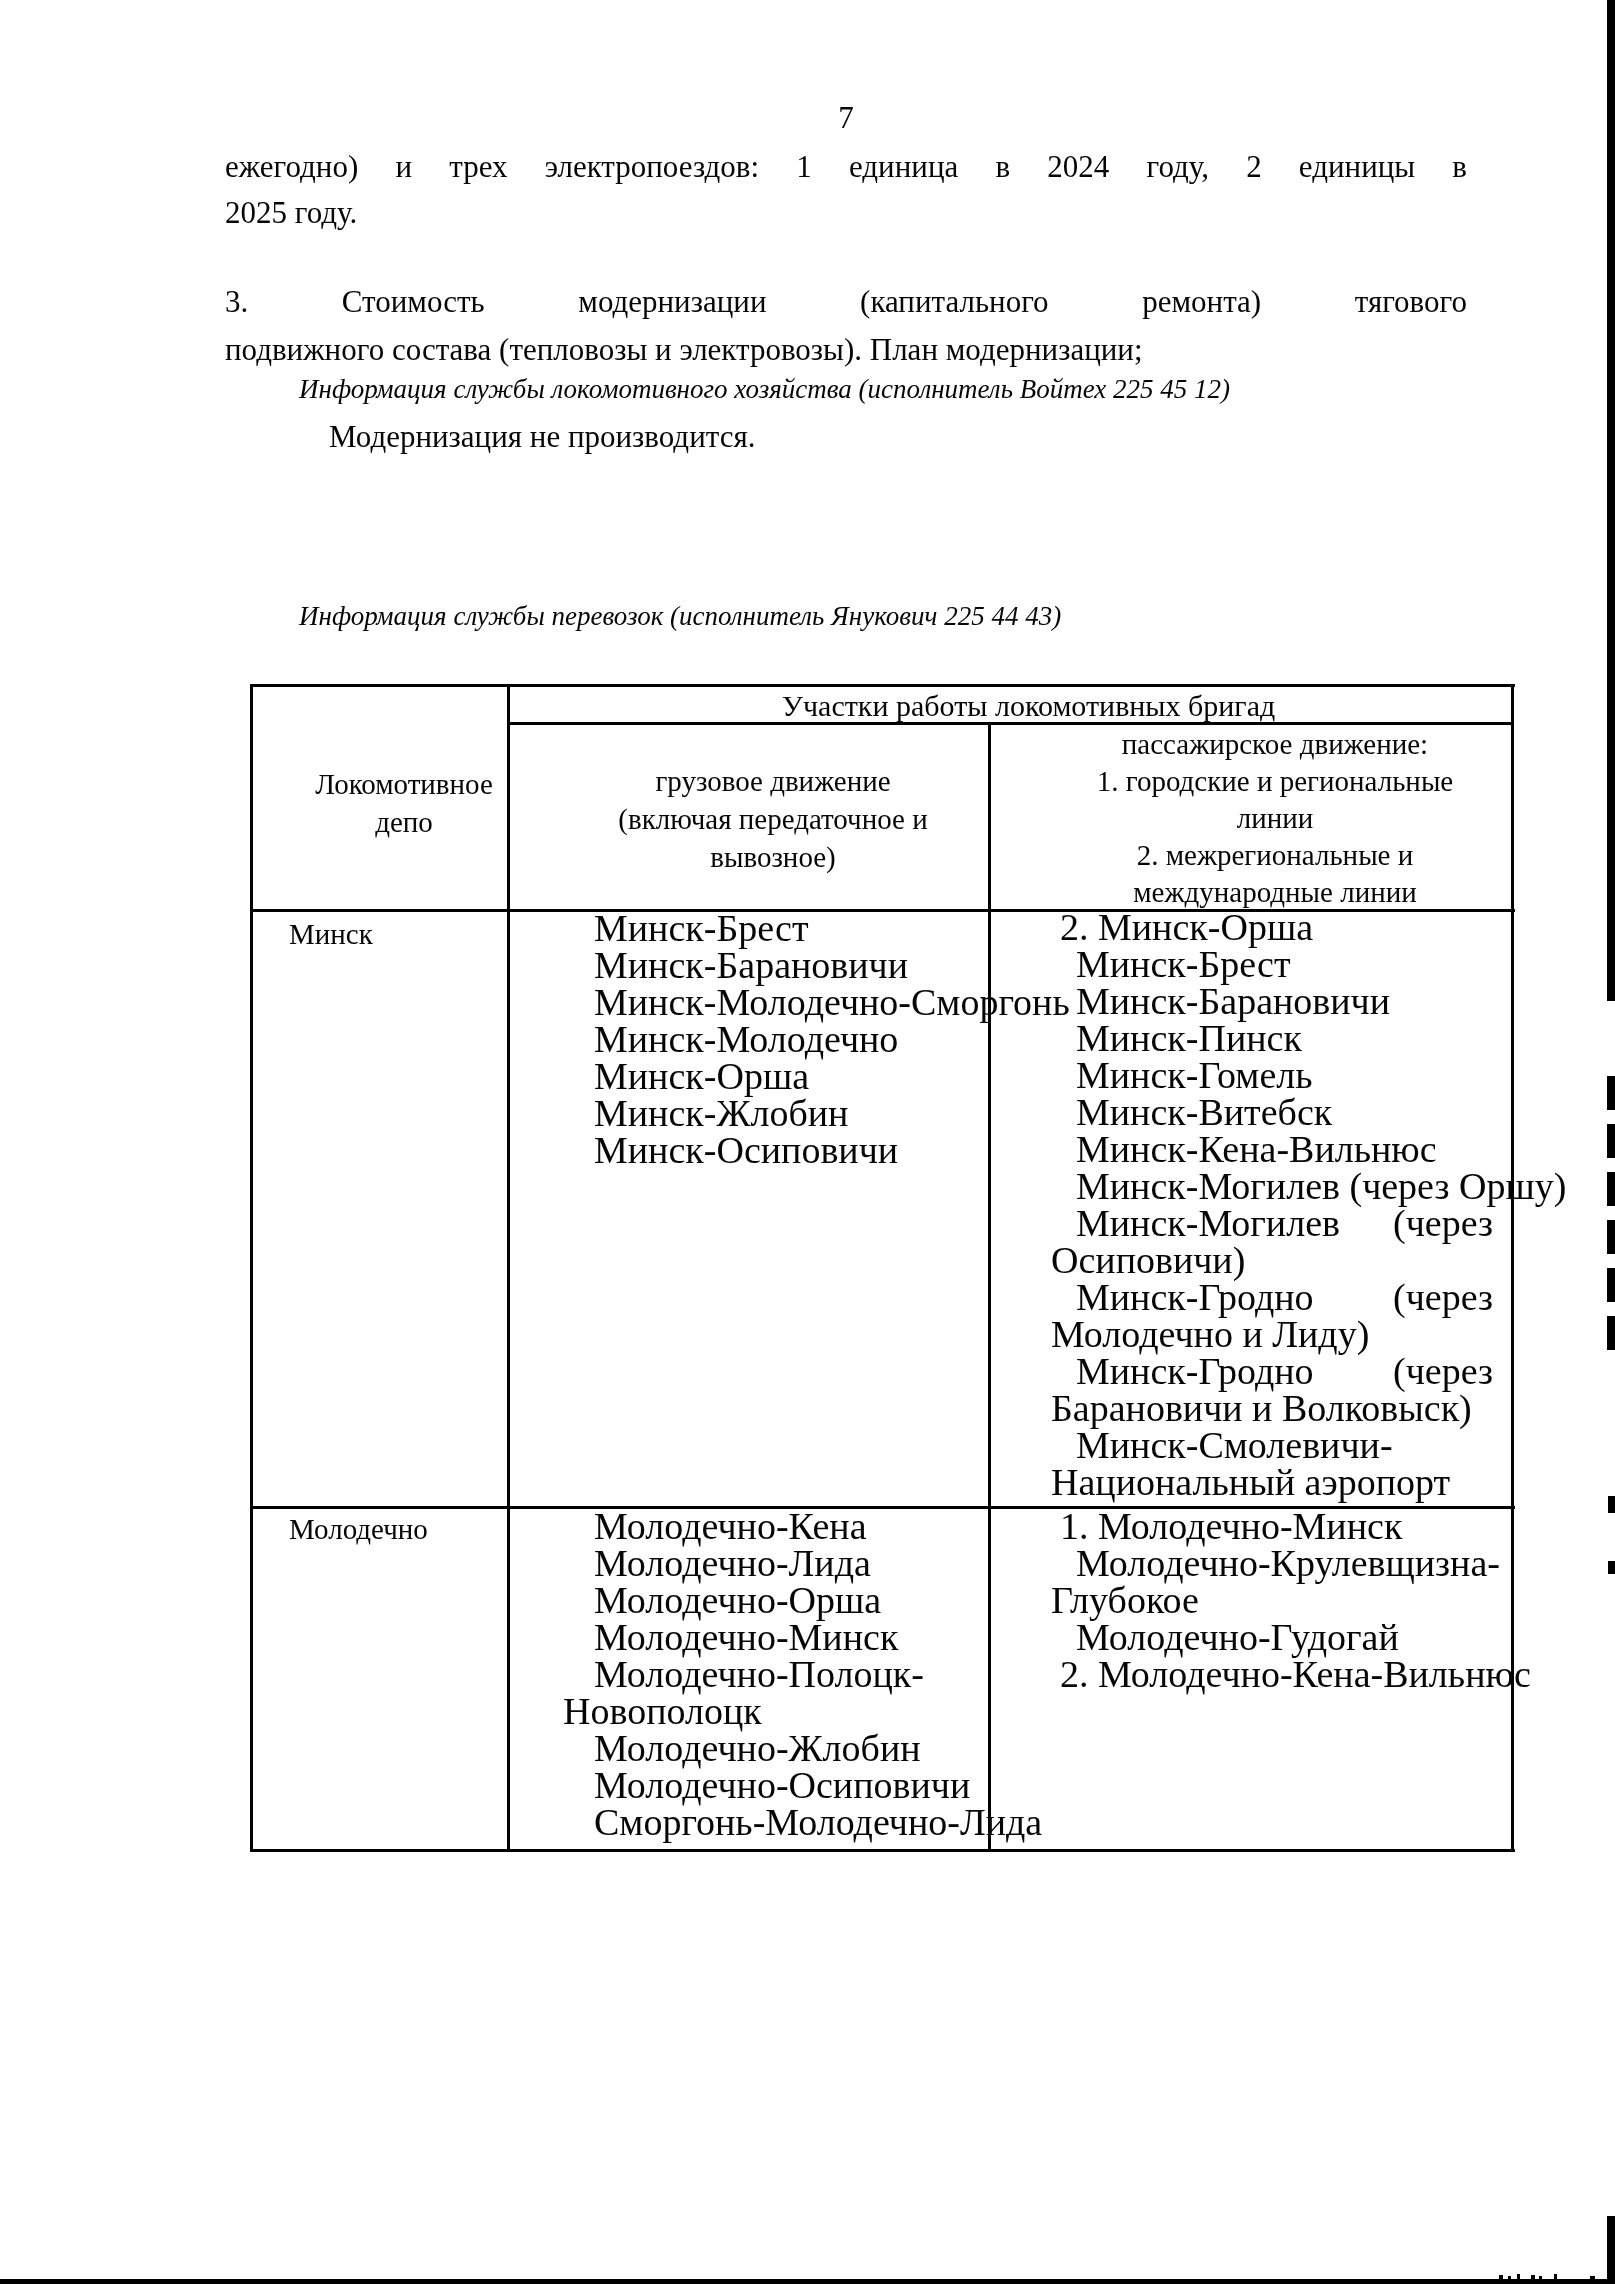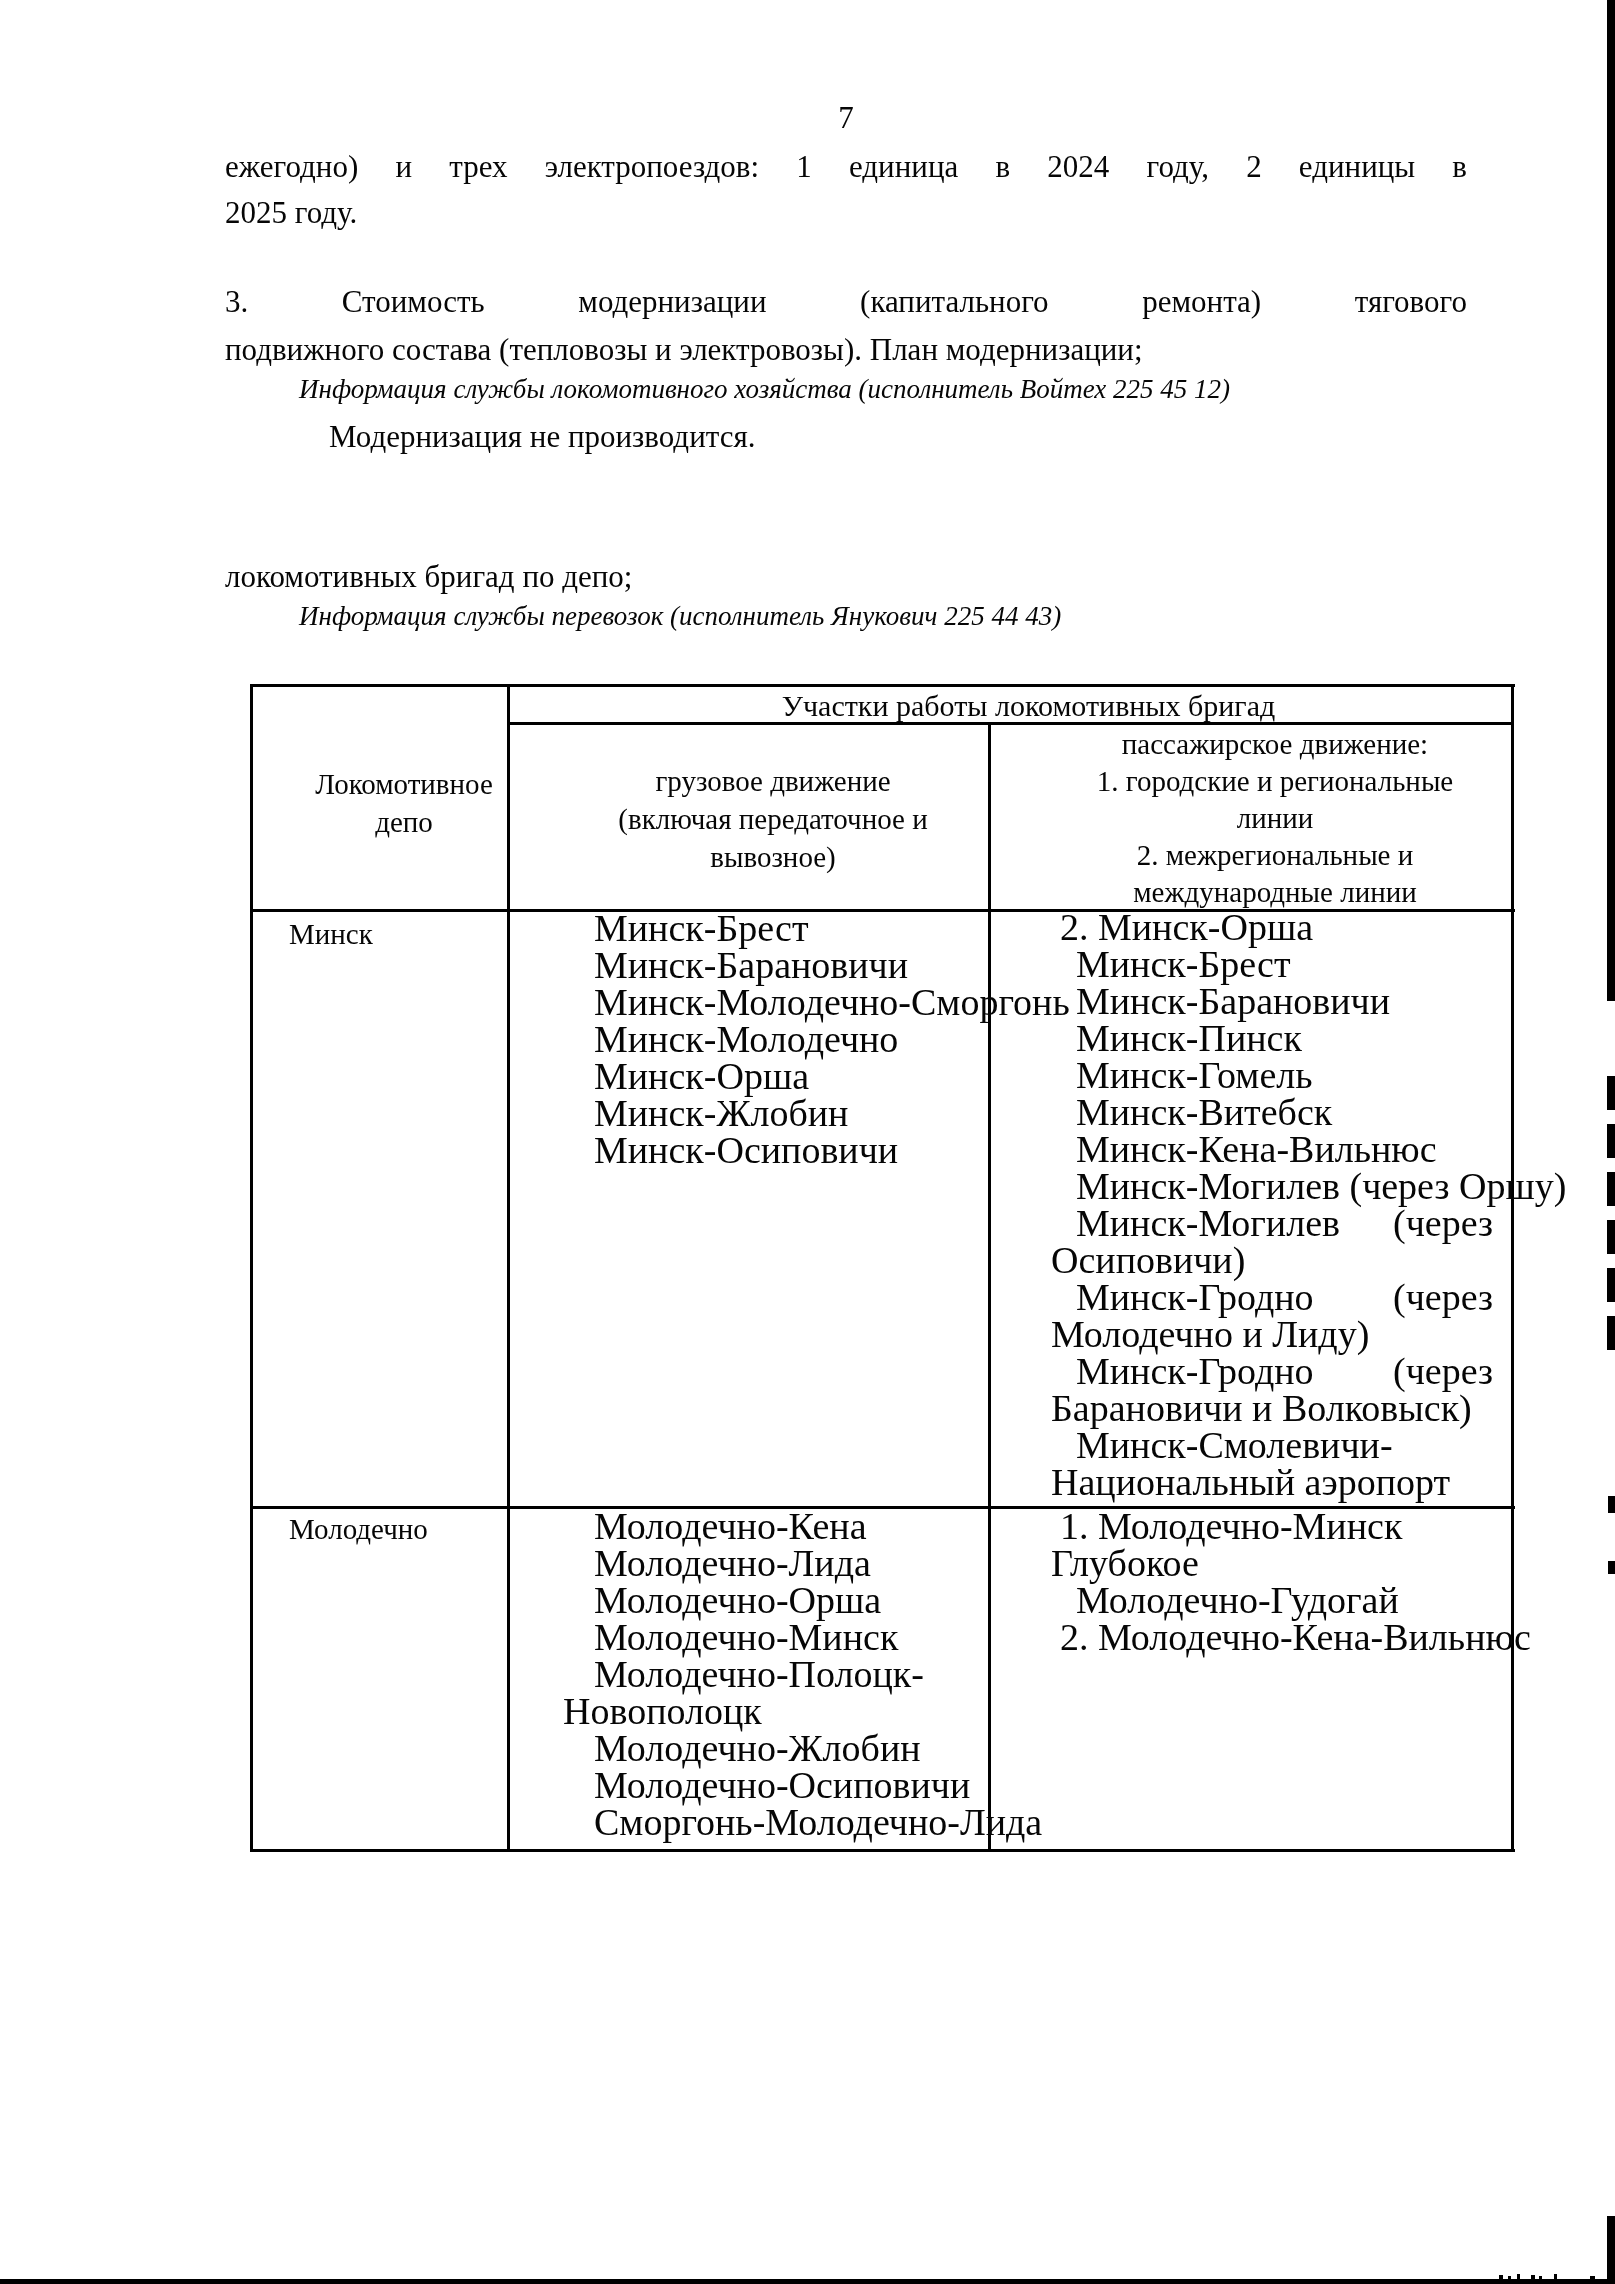--- a/index.html
+++ b/index.html
@@ -77,21 +77,20 @@
   <div class="pageno">7</div>
 
   <div class="pline just" style="top:144px">ежегодно) и трех электропоездов: 1 единица в 2024 году, 2 единицы в</div>
   <div class="pline" style="top:190px">2025 году.</div>
 
   <div class="pline just" style="top:279px">3. Стоимость модернизации (капитального ремонта) тягового</div>
   <div class="pline" style="top:327px">подвижного состава (тепловозы и электровозы). План модернизации;</div>
   <div class="note" style="top:370px">Информация службы локомотивного хозяйства (исполнитель Войтех 225 45 12)</div>
   <div class="pline" style="top:414px; left:329px">Модернизация не производится.</div>
 
-  <div class="pline" style="top:554px">локомотивных бригад по депо;</div>
   <div class="note" style="top:597px">Информация службы перевозок (исполнитель Янукович 225 44 43)</div>
 
   <div class="tb" style="left:250px; top:684px; width:1265px; height:3.3px"></div>
   <div class="tb" style="left:507px; top:722px; width:1007px; height:3.3px"></div>
   <div class="tb" style="left:250px; top:909px; width:1265px; height:3.3px"></div>
   <div class="tb" style="left:250px; top:1506px; width:1265px; height:3.3px"></div>
   <div class="tb" style="left:250px; top:1849px; width:1265px; height:3.3px"></div>
   <div class="tb" style="left:250px;  top:684px; width:3.3px; height:1167px"></div>
   <div class="tb" style="left:507px;  top:684px; width:3.3px; height:1167px"></div>
   <div class="tb" style="left:988px; top:722px; width:3.3px; height:1130px"></div>
@@ -163,20 +162,21 @@
       <div class="ln ln-route">Молодечно-Орша</div>
       <div class="ln ln-route">Молодечно-Минск</div>
       <div class="ln ln-route">Молодечно-Полоцк-</div>
       <div class="ln ln-wrap">Новополоцк</div>
       <div class="ln ln-route">Молодечно-Жлобин</div>
       <div class="ln ln-route">Молодечно-Осиповичи</div>
       <div class="ln ln-route">Сморгонь-Молодечно-Лида</div>
     </div>
   <div class="routes col3" style="left:1003px; top:1508px; width:499px">
       <div class="ln ln-num">1. Молодечно-Минск</div>
+      <div class="ln ln-route">Молодечно-Крулевщизна-</div>
       <div class="ln ln-wrap">Глубокое</div>
       <div class="ln ln-route">Молодечно-Гудогай</div>
       <div class="ln ln-num">2. Молодечно-Кена-Вильнюс</div>
     </div>
 
   <div class="artifact" style="left:1607px; top:0; width:8.5px; height:1001px"></div>
   <div class="redge-dash" style="left:1607px; top:1076px; width:8.5px; height:280px"></div>
   <div class="artifact" style="left:1608px; top:1496px; width:7.8px; height:17px"></div>
   <div class="artifact" style="left:1608px; top:1561px; width:7.8px; height:13px"></div>
   <div class="artifact" style="left:1607px; top:2216px; width:8.5px; height:68px"></div>

